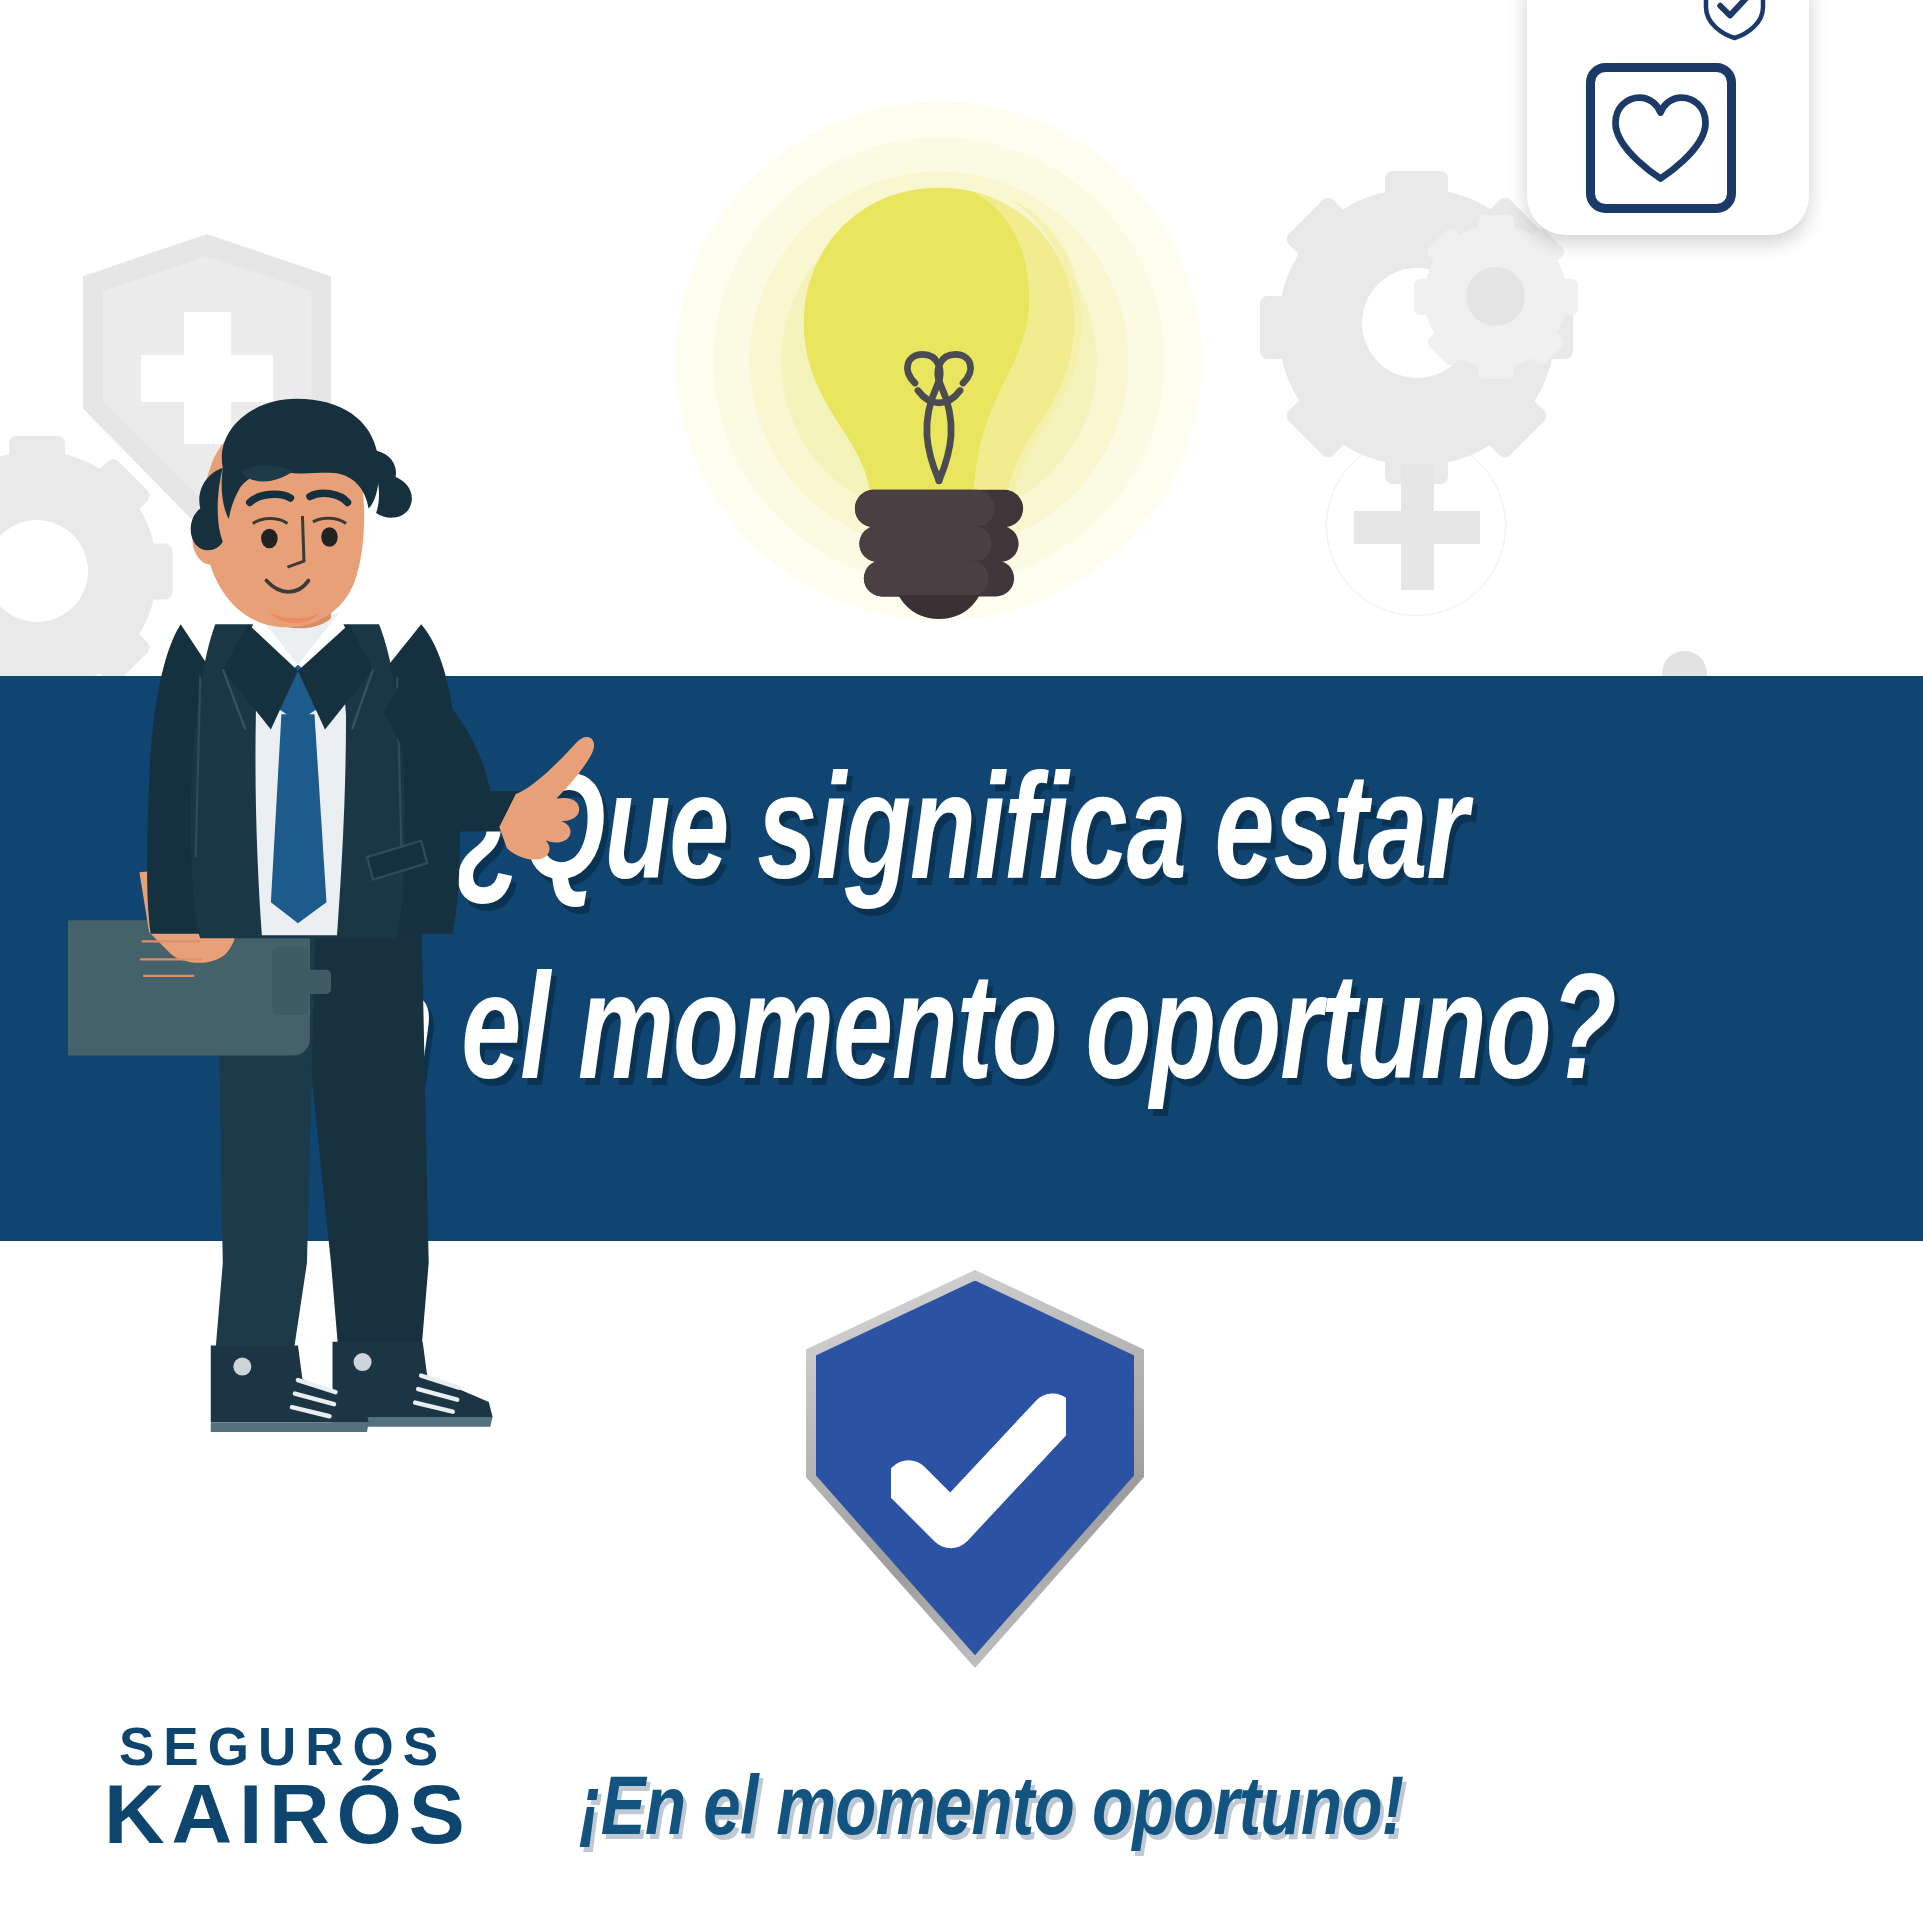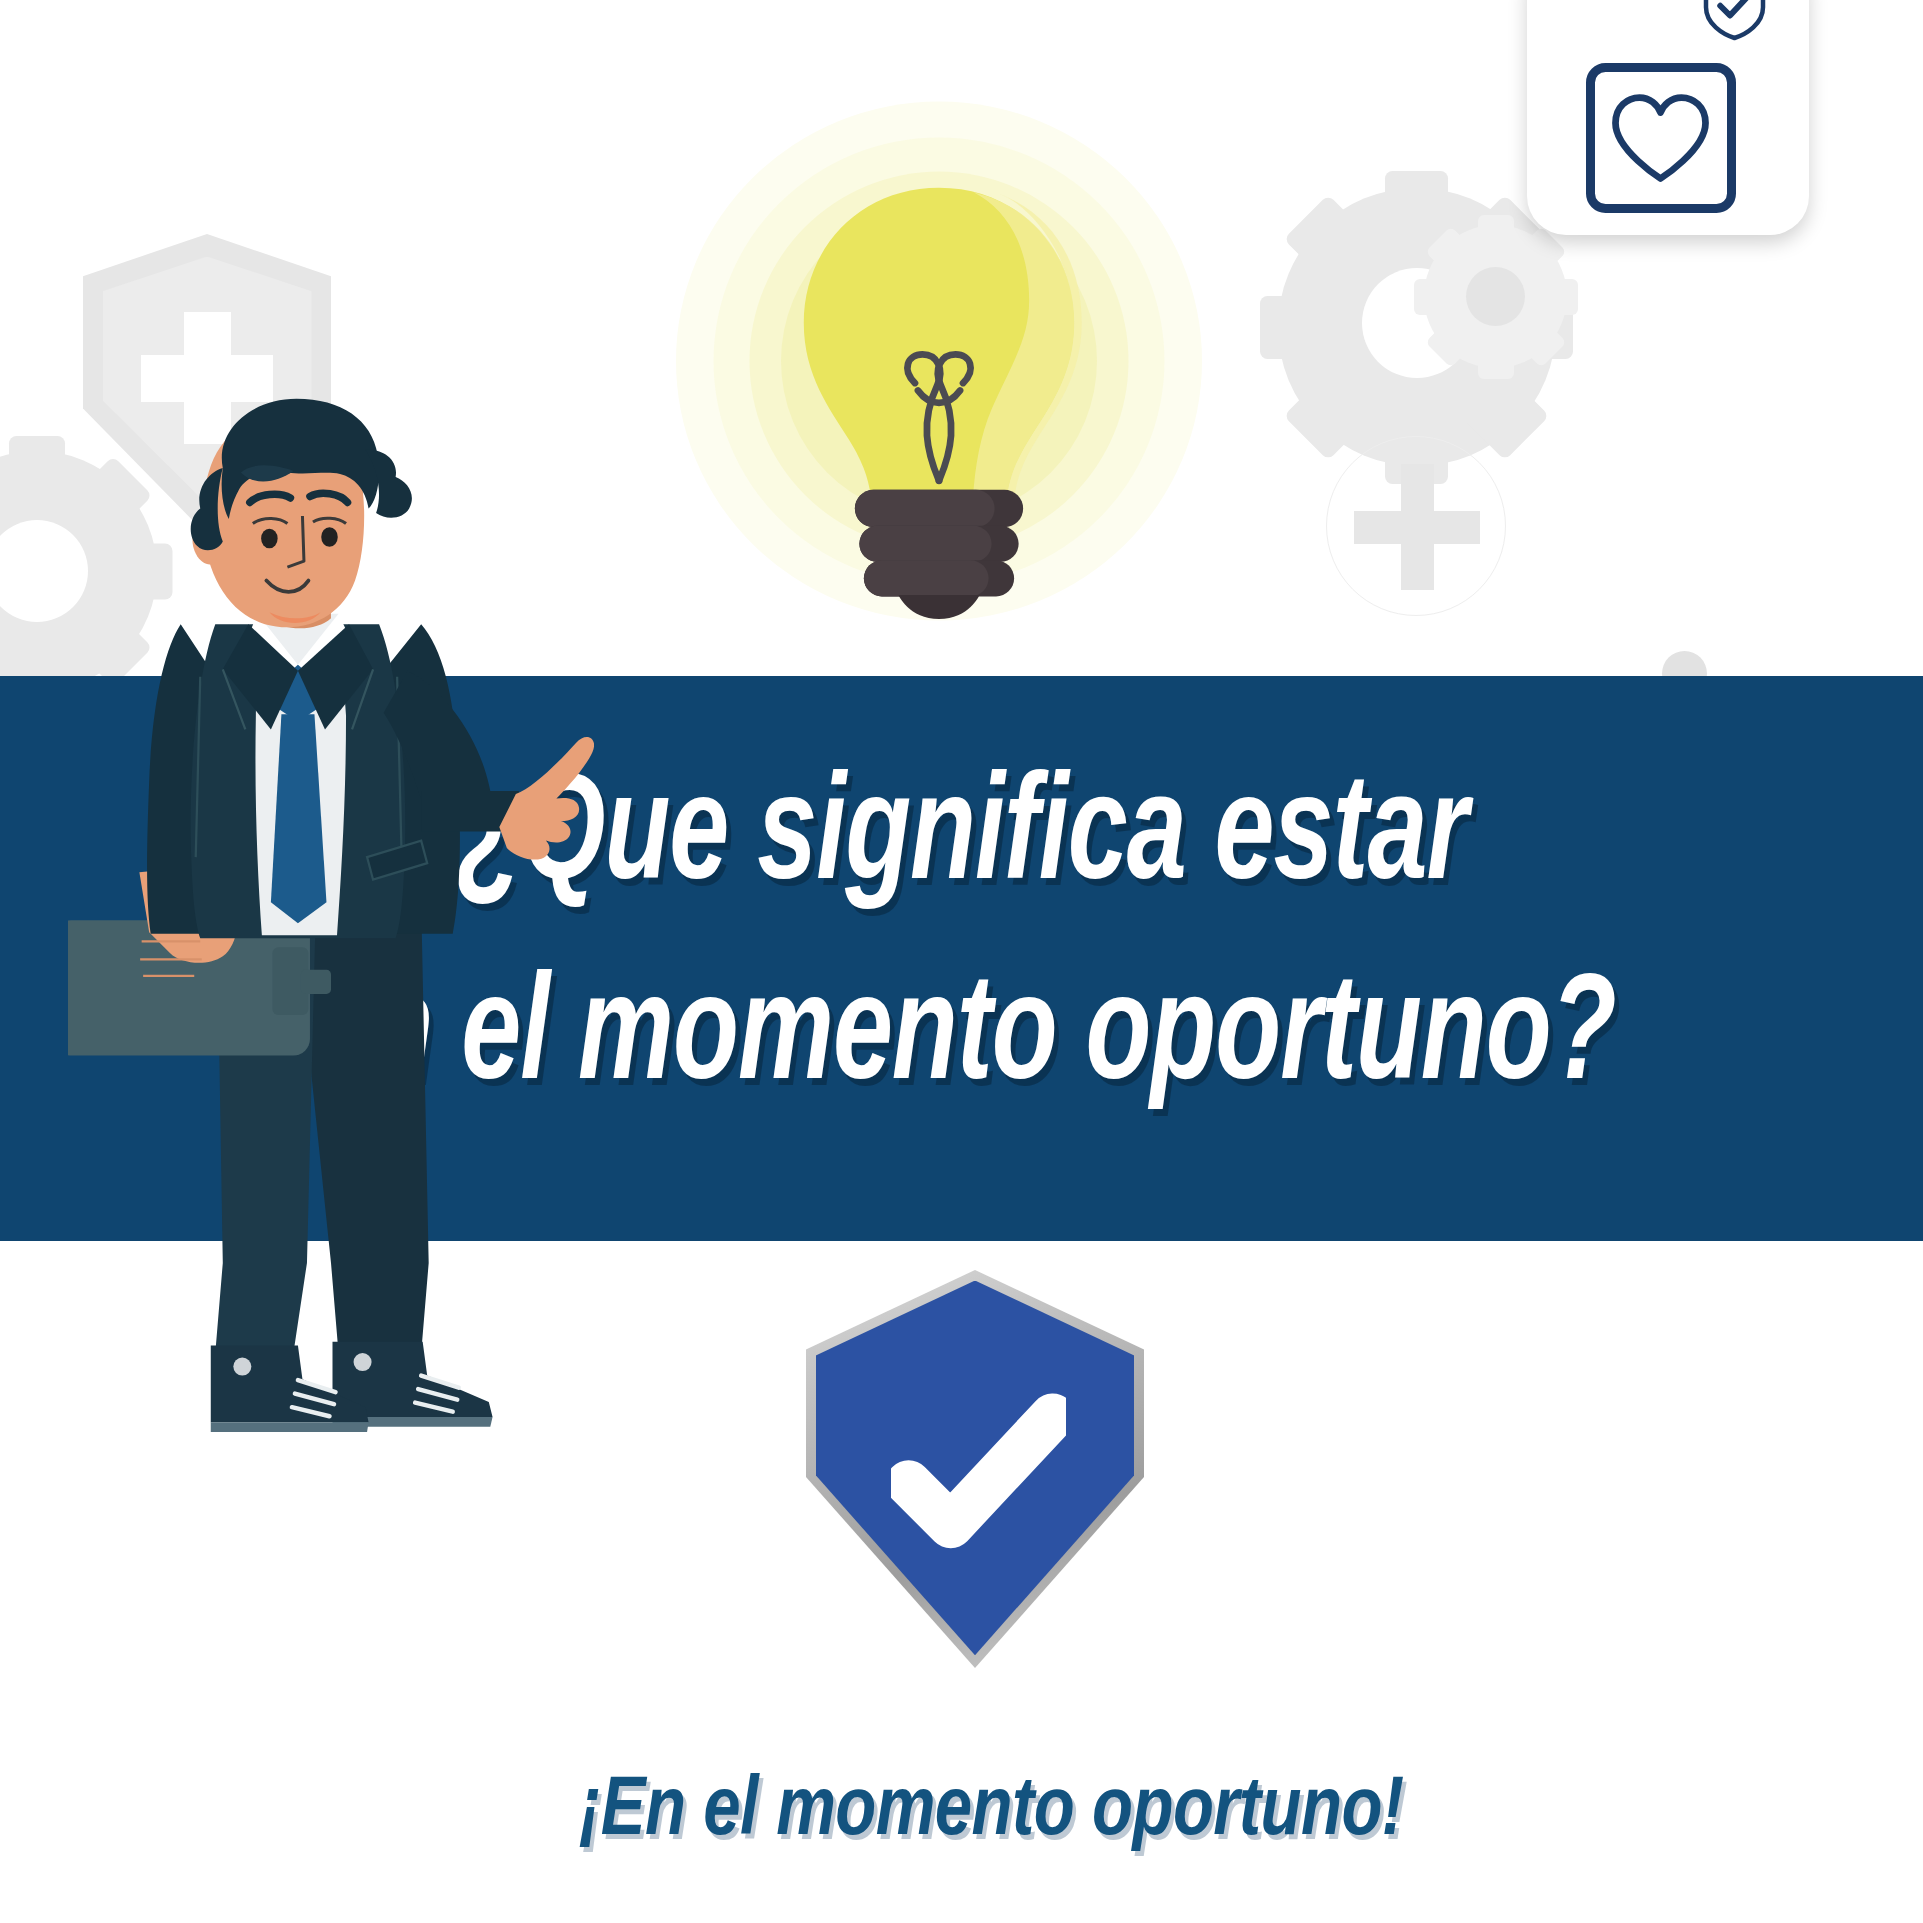--- a/index.html
+++ b/index.html
@@ -280,17 +280,21 @@
     <path d="M264 272 C282 292 306 292 320 272" stroke="#3a3a3a" stroke-width="5" fill="none" stroke-linecap="round"></path>
 
     <path d="M268 314 C292 326 320 324 336 314 C322 332 284 334 268 314 Z" fill="#f07a4d" opacity=".55"></path>
 
     <path d="M452 392 C500 416 540 474 556 528 C568 568 566 590 556 600 L480 600 C470 560 448 490 420 448 Z" fill="#15303e"></path>
     <path d="M470 552 L600 552 L606 606 L470 606 Z" fill="#15303e"></path>
 
     <path d="M596 556 C620 548 660 506 676 488 C690 472 706 482 698 500 C688 522 662 550 650 562 C664 560 678 562 680 574 C682 586 670 592 656 592 C668 596 672 606 666 614 C660 622 646 622 636 618 C644 626 642 638 630 642 C616 646 596 640 584 628 L574 600 Z" fill="#e8a078"></path>
   </svg>
 
+  <div class="logo" style="left:98px;top:1722px;width:361px;">
+    <div class="l1">SEGUROS</div>
+    <div class="l2">KAIRÓS</div>
+  </div>
 
   <div class="tagline" style="left:579px;top:1757px;">¡En el momento oportuno!</div>
 
 </div>
 
 
 </body></html>

